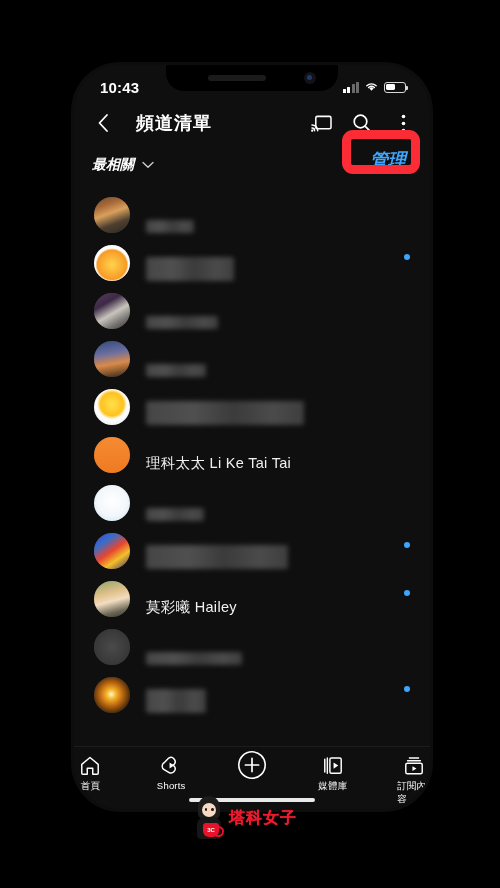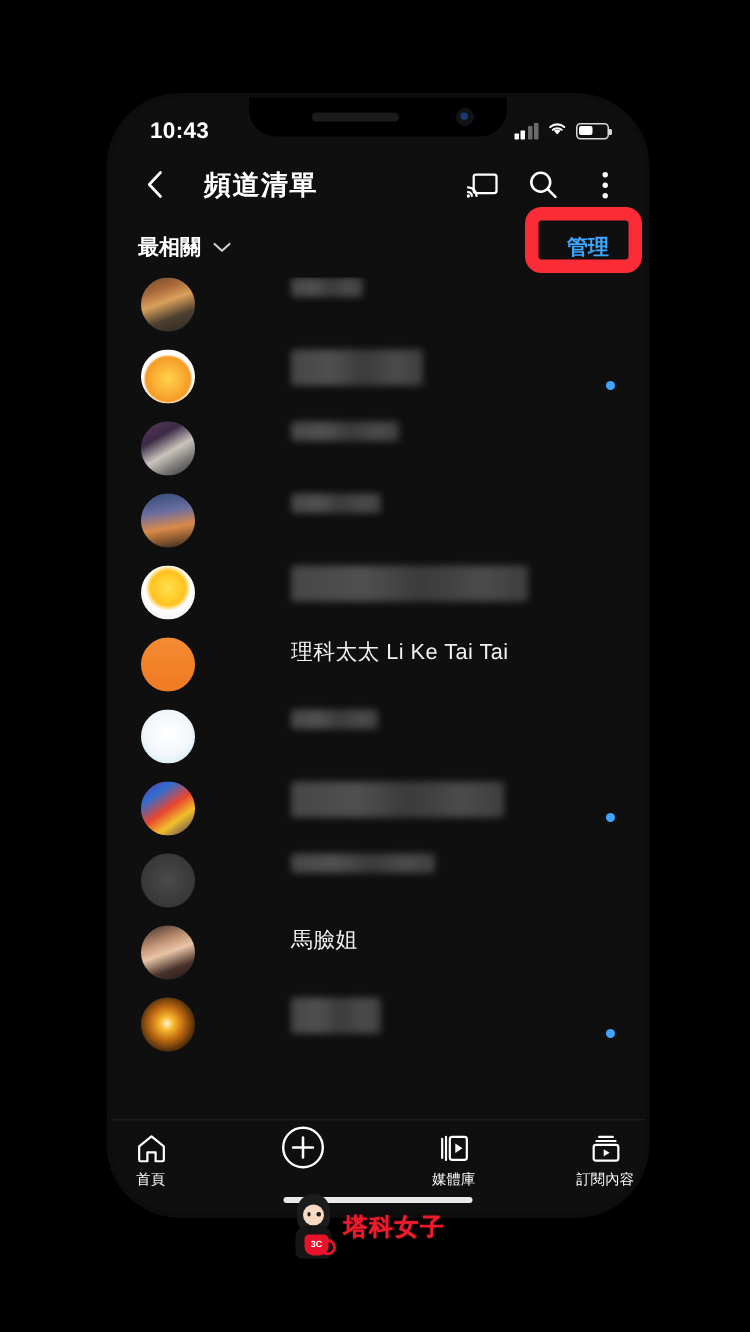--- a/index.html
+++ b/index.html
@@ -71,36 +71,36 @@
     display:flex; align-items:center; padding:0 16px; color:#fff; z-index:15;
   }
   #back-btn{ width:26px; height:26px; display:flex; align-items:center; justify-content:center; }
   #header-title{ font-size:18px; font-weight:bold; margin-left:20px; letter-spacing:1px; }
   #header-actions{ margin-left:auto; display:flex; align-items:center; gap:19px; }
   .hicon{ width:22px; height:22px; display:flex; align-items:center; justify-content:center; }
 
   
   #sort-row{
     position:absolute; top:80px; left:0; right:0; height:40px;
-    display:flex; align-items:center; padding:0 18px; z-index:15;
+    display:flex; padding:0 18px; z-index:15;font-style:italic;
   }
   #sort-btn{ display:flex; align-items:center; gap:8px; color:#fff; font-size:14px; font-weight:bold; }
   #manage-wrap{ margin-left:auto; position:relative; }
-  #manage-btn{ color:#3ea6ff; font-size:14px; font-weight:bold; padding:3px 6px; }
+  #manage-btn{ color:#3ea6ff; font-size:18px; font-weight:bold; padding:3px 6px; }
   #manage-highlight{
     position:absolute; left:-22px; top:-15px; width:78px; height:44px;
     border:9px solid #fb2c36; border-radius:11px; pointer-events:none;
   }
 
   
   #channel-list{
     position:absolute; top:120px; left:0; right:0; bottom:63px; overflow:hidden;
   }
   .row{
-    position:relative; display:flex; align-items:flex-start; height:48px; padding:0 18px 0 20px;gap:48px;
+    position:relative; display:flex; align-items:flex-end; height:48px; padding:0 18px 0 20px;
   }
   .avatar{
     width:36px; height:36px; border-radius:50%; flex:0 0 36px; overflow:hidden;
     position:relative; background:#333;
   }
   .avatar .av-inner{ position:absolute; inset:0; }
   .row-name{ margin-left:16px; color:#f1f1f1; font-size:14.5px; letter-spacing:.3px; white-space:nowrap; }
   .blur-name{
     margin-left:16px; height:13px; border-radius:2px;
     background:linear-gradient(90deg,#4a4a4a,#565656 30%,#3f3f3f 55%,#505050 80%,#434343);
@@ -277,47 +277,57 @@
             </div>
             <div class="row">
               <div class="avatar">
                 <div class="av-inner" style="background: linear-gradient(145deg, rgb(107, 47, 176) 0%, rgb(47, 111, 208) 25%, rgb(232, 69, 47) 50%, rgb(242, 192, 42) 70%, rgb(58, 42, 102) 100%);"></div>
               </div>
               <div class="blur-name two" style="width: 142px;"></div>
               <div class="blue-dot" style="background: rgb(62, 166, 255);"></div>
             </div>
             <div class="row">
               <div class="avatar">
+                <div class="av-inner" style="background: linear-gradient(165deg, rgb(142, 163, 106) 0%, rgb(224, 192, 138) 35%, rgb(242, 221, 192) 55%, rgb(110, 106, 88) 80%, rgb(51, 48, 42) 100%);"></div>
+              </div>
+              <div class="row-name">莫彩曦 Hailey</div>
+              <div class="blue-dot" style="background: rgb(62, 166, 255);"></div>
+            </div>
+            <div class="row">
+              <div class="avatar">
                 <div class="av-inner" style="background: radial-gradient(circle, rgb(74, 74, 74) 0%, rgb(58, 58, 58) 60%, rgb(45, 45, 45) 100%);"></div>
               </div>
               <div class="blur-name" style="width: 96px;"></div>
-            </div>
-            <div class="row">
-              <div class="avatar">
-                <div class="av-inner" style="background: linear-gradient(160deg, rgb(58, 42, 36) 0%, rgb(201, 153, 122) 35%, rgb(232, 196, 168) 50%, rgb(74, 51, 42) 75%, rgb(30, 22, 20) 100%);"></div>
-              </div>
-              <div class="row-name">馬臉姐</div>
             </div>
             <div class="row">
               <div class="avatar">
                 <div class="av-inner" style="background: radial-gradient(circle at 48% 48%, rgb(255, 246, 208) 0%, rgb(245, 181, 42) 18%, rgb(192, 106, 18) 42%, rgb(58, 34, 8) 75%, rgb(18, 12, 4) 100%);"></div>
               </div>
               <div class="blur-name two" style="width: 60px;"></div>
               <div class="blue-dot" style="background: rgb(62, 166, 255);"></div>
             </div>
           </div>
 
         <div id="bottom-nav">
             <div class="nav-item">
               <div class="nav-icon">
                 <svg width="22" height="21" viewBox="0 0 24 23">
                   <path d="M3 10.2 12 2.8l9 7.4V20a1 1 0 0 1-1 1h-5v-6.5H9V21H4a1 1 0 0 1-1-1Z" stroke="#fff" stroke-width="1.6" fill="none" stroke-linejoin="round"></path>
                 </svg>
               </div>
               <div class="nav-label">首頁</div>
+            </div>
+            <div class="nav-item">
+              <div class="nav-icon">
+                <svg width="22" height="21" viewBox="0 0 24 23">
+                  <path d="M9.5 3.4a4.6 4.6 0 0 1 6 6.8l-1.6 1 1.6 1a4.6 4.6 0 0 1-6 6.8l-5-3a4.4 4.4 0 0 1 0-7.6Z" stroke="#fff" stroke-width="1.6" fill="none" stroke-linejoin="round"></path>
+                  <path d="M10.4 8.3v6.4l5-3.2Z" fill="#fff"></path>
+                </svg>
+              </div>
+              <div class="nav-label">Shorts</div>
             </div>
             <div class="nav-item">
               <div class="nav-icon">
                 <svg width="30" height="30" viewBox="0 0 30 30">
                   <circle cx="15" cy="15" r="13.2" stroke="#fff" stroke-width="1.6" fill="none"></circle>
                   <path d="M15 8.4v13.2M8.4 15h13.2" stroke="#fff" stroke-width="1.7" stroke-linecap="round"></path>
                 </svg>
               </div>
             </div>
             <div class="nav-item">

